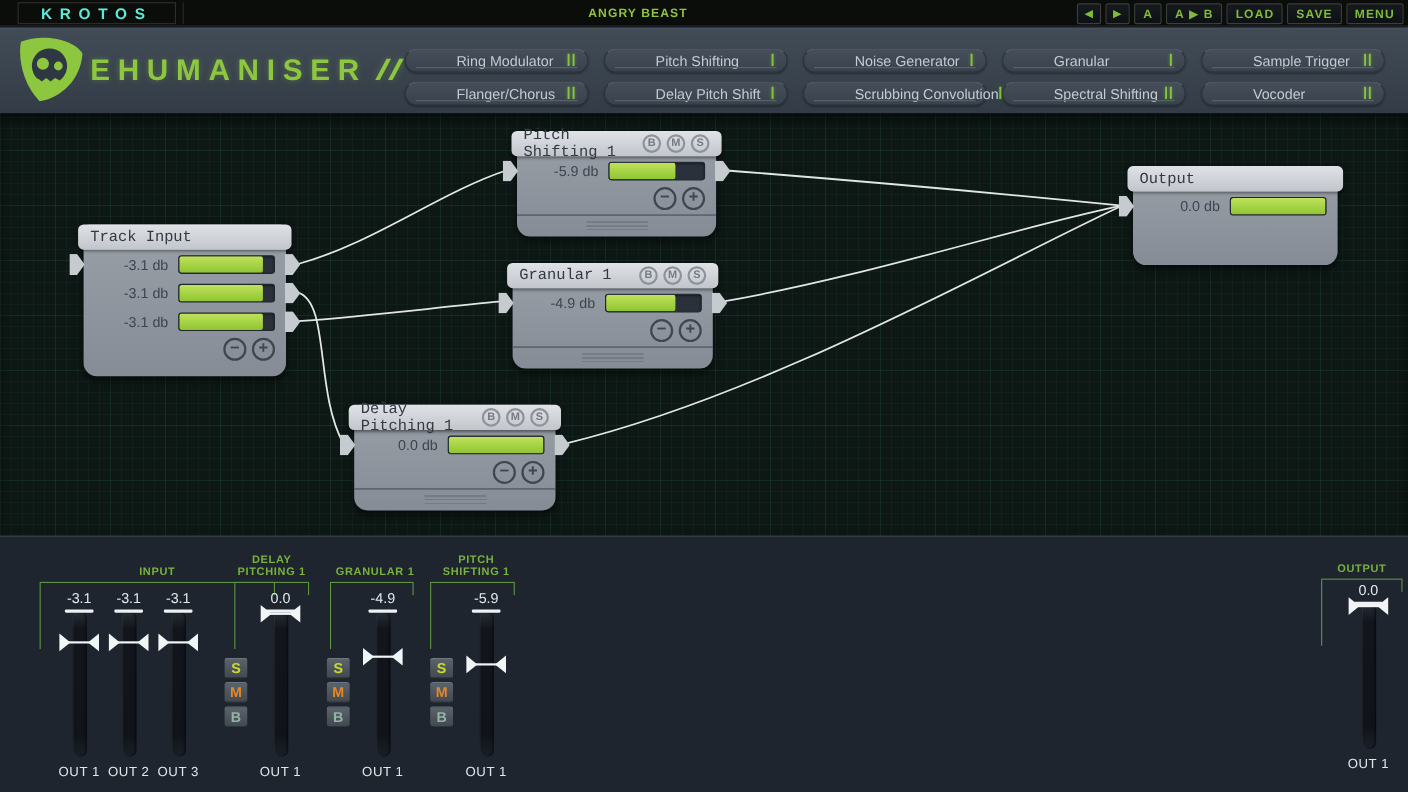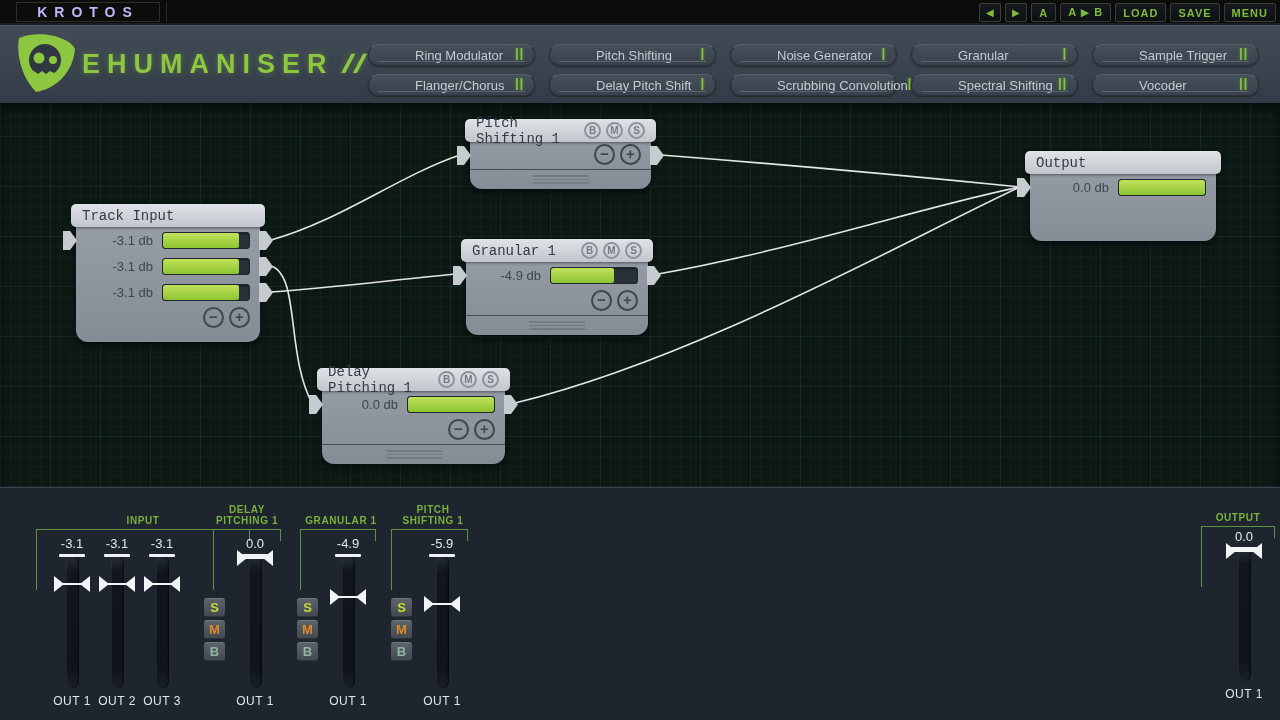--- a/index.html
+++ b/index.html
@@ -5,21 +5,21 @@
   * { margin:0; padding:0; box-sizing:border-box; }
   html,body { width:1280px; height:720px; overflow:hidden; background:#000;
     font-family:"Liberation Sans","DejaVu Sans",sans-serif; }
   .app { position:relative; width:1280px; height:720px; background:#10151b; }
 
   
   .topbar { position:absolute; top:0; left:0; right:0; height:25px; background:#0b0d0b;
     border-bottom:2px solid #1d2127; }
   .brand-box { position:absolute; left:16px; top:2px; height:20px; width:144px;
     border:1px solid #2c302b; display:flex; align-items:center; justify-content:center; }
-  .brand { color:#c4b5fd; font-size:14px; font-weight:bold; letter-spacing:7px; }
+  .brand { color:#5eead4; font-size:14px; font-weight:bold; letter-spacing:7px; }
   .brand-divider { position:absolute; left:166px; top:2px; height:20px; width:1px; background:#272b26; }
   .preset { position:absolute; left:160px; right:280px; top:0; height:25px; line-height:25px;
     text-align:center; color:#8fc43c; font-size:11px; font-weight:bold; letter-spacing:1px; }
   .topbar-buttons { position:absolute; right:4px; top:0; height:25px; display:flex; gap:4px; align-items:center; }
   .tb-btn { height:19px; min-width:22px; padding:0 7px; background:linear-gradient(#16191e,#0e1114);
     border:1px solid #3a3f38; border-radius:2px; color:#7fbc3a; font-size:11px; font-weight:bold;
     display:flex; align-items:center; justify-content:center; letter-spacing:1px; }
   .tb-btn.arrow { font-size:10px; padding:0 5px; }
 
   
@@ -110,20 +110,21 @@
 </head>
 <body>
 
 <div class="app">
 
   <div class="topbar">
     <div class="brand-box">
       <span class="brand">KROTOS</span>
     </div>
     <div class="brand-divider"></div>
+    <div class="preset">ANGRY BEAST</div>
     <div class="topbar-buttons">
       <div class="tb-btn arrow">◀</div>
       <div class="tb-btn arrow">▶</div>
       <div class="tb-btn">A</div>
       <div class="tb-btn">A ▶ B</div>
       <div class="tb-btn">LOAD</div>
       <div class="tb-btn">SAVE</div>
       <div class="tb-btn">MENU</div>
     </div>
   </div>
@@ -231,20 +232,26 @@
 
     <div class="node" style="left:470px; top:16px; width:181px;">
       <div class="node-title">
         <span class="node-title-text">Pitch Shifting 1</span>
         <span class="bms">
           <span class="bms-btn">B</span>
           <span class="bms-btn">M</span>
           <span class="bms-btn">S</span>
         </span>
       </div>
+      <div class="meter-row">
+        <span class="meter-label">-5.9 db</span>
+        <span class="meter">
+            <i class="meter-fill" style="width: 70%;"></i>
+          </span>
+      </div>
       <div class="pm-row">
         <span class="pm-btn">−</span>
         <span class="pm-btn">+</span>
       </div>
       <div class="grip-row">
           <span class="grip"></span>
         </div>
       <div class="tab tab-in" style="top:27px;"></div>
       <div class="tab tab-out" style="top:27px;"></div>
     </div>

